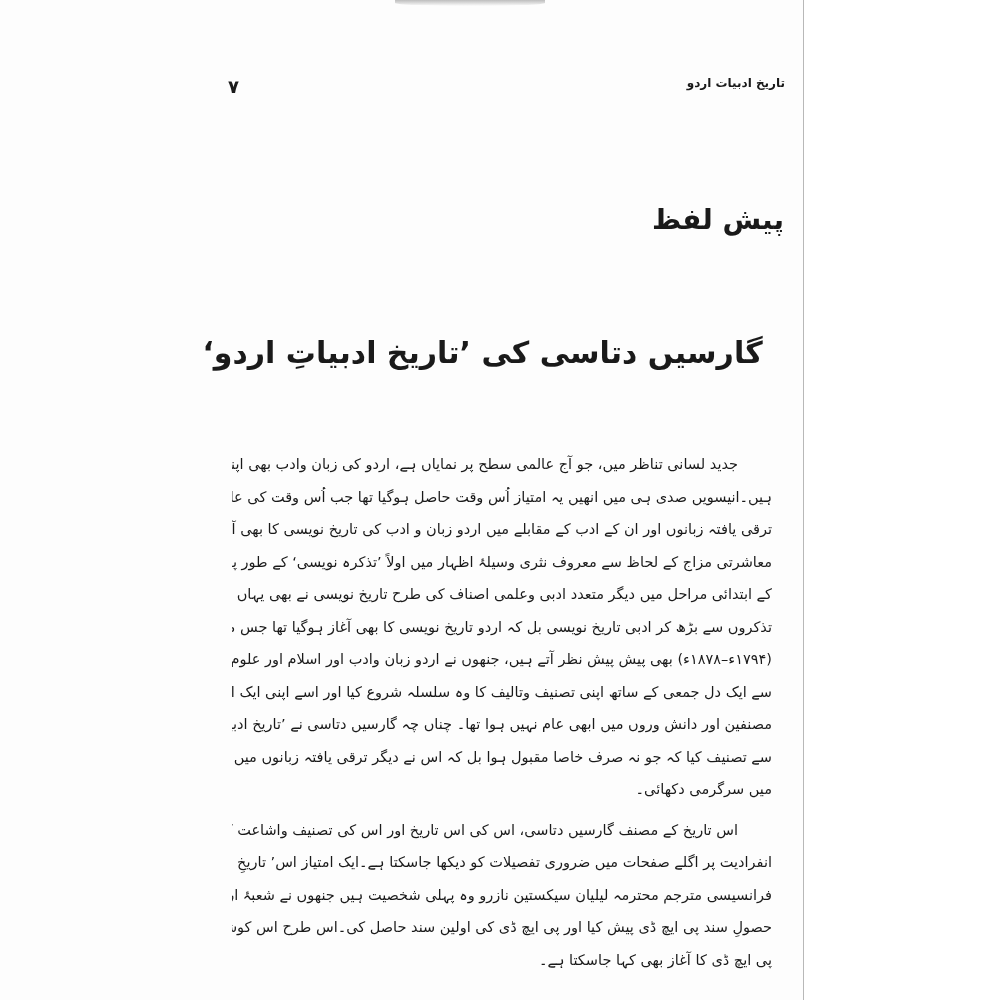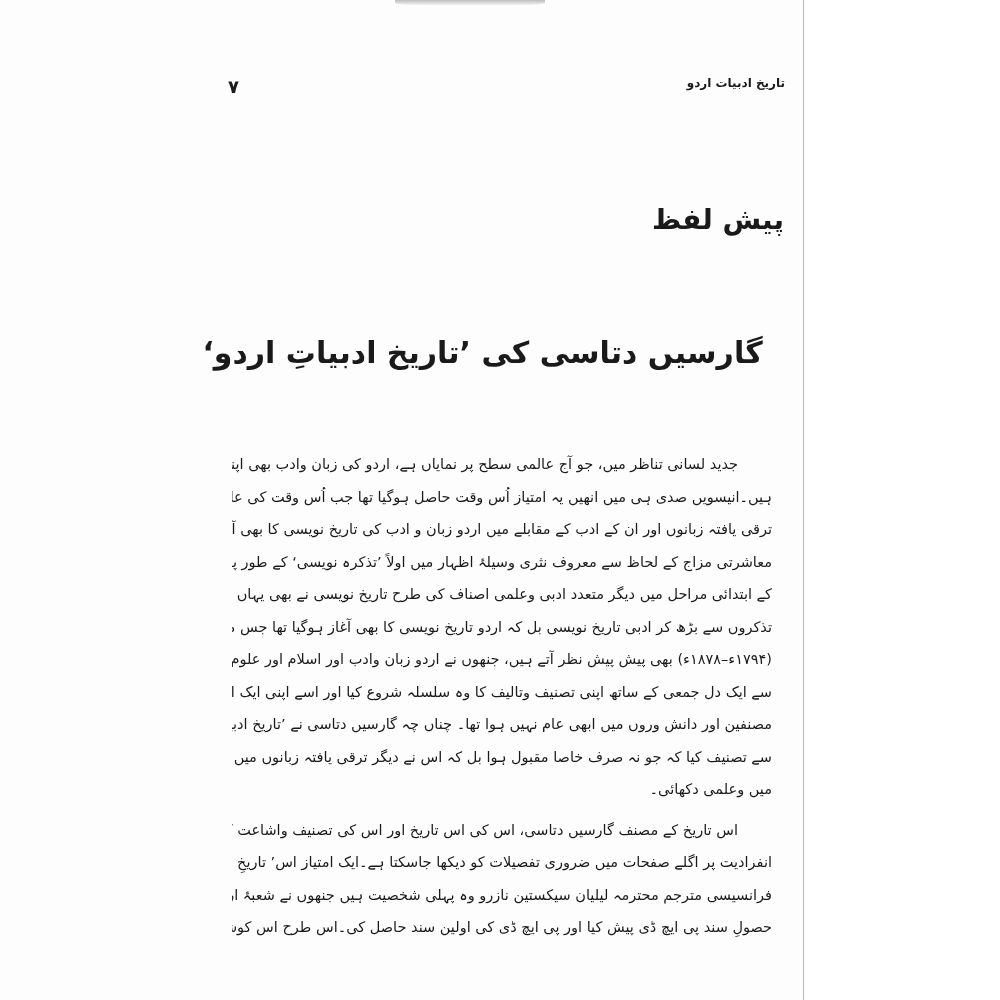--- a/index.html
+++ b/index.html
@@ -138,25 +138,26 @@
       <span class="line indent">جدید لسانی تناظر میں، جو آج عالمی سطح پر نمایاں ہے، اردو کی زبان وادب بھی اپنا ایک نمایاں مقام و امتیاز رکھتے</span>
       <span class="line">ہیں۔انیسویں صدی ہی میں انھیں یہ امتیاز اُس وقت حاصل ہوگیا تھا جب اُس وقت کی عالمی معاشرتی تاریخ میں دیگر متعدد</span>
       <span class="line">ترقی یافتہ زبانوں اور ان کے ادب کے مقابلے میں اردو زبان و ادب کی تاریخ نویسی کا بھی آغاز ہوگیا تھا جو یہاں کے</span>
       <span class="line">معاشرتی مزاج کے لحاظ سے معروف نثری وسیلۂ اظہار میں اولاً ’تذکرہ نویسی‘ کے طور پر نمایاں ہوا لیکن جلد ہی برطانوی استعمار</span>
       <span class="line">کے ابتدائی مراحل میں دیگر متعدد ادبی وعلمی اصناف کی طرح تاریخ نویسی نے بھی یہاں اپنی جگہ بنانی شروع کردی تھی اور</span>
       <span class="line">تذکروں سے بڑھ کر ادبی تاریخ نویسی بل کہ اردو تاریخ نویسی کا بھی آغاز ہوگیا تھا جس میں ممتاز فرانسیسی مستشرق گارسیں دتاسی</span>
       <span class="line">(۱۷۹۴ء–۱۸۷۸ء) بھی پیش پیش نظر آتے ہیں، جنھوں نے اردو زبان وادب اور اسلام اور علوم وتہذیبِ مشرق کے تعلق</span>
       <span class="line">سے ایک دل جمعی کے ساتھ اپنی تصنیف وتالیف کا وہ سلسلہ شروع کیا اور اسے اپنی ایک انتہا تک بھی پہنچایا جو دیگر مغربی</span>
       <span class="line">مصنفین اور دانش وروں میں ابھی عام نہیں ہوا تھا۔ چناں چہ گارسیں دتاسی نے ’تاریخ ادبیاتِ اردو‘ کو اس ذوق وشوق اور توجہ</span>
       <span class="line">سے تصنیف کیا کہ جو نہ صرف خاصا مقبول ہوا بل کہ اس نے دیگر ترقی یافتہ زبانوں میں بھی ایسی اپنی اپنی روایتوں کو عام کرنے</span>
-      <span class="line last">میں وعلمی دکھائی۔</span>
+      <span class="line last">میں سرگرمی دکھائی۔</span>
     </p>
     <p class="para-2">
       <span class="line indent">اس تاریخ کے مصنف گارسیں دتاسی، اس کی اس تاریخ اور اس کی تصنیف واشاعت کے پس منظر اور اس کی نوعیت و</span>
       <span class="line">انفرادیت پر اگلے صفحات میں ضروری تفصیلات کو دیکھا جاسکتا ہے۔ایک امتیاز اس’ تاریخِ ادبیات‘ کا یہ بھی ہے کہ اس کی</span>
       <span class="line">فرانسیسی مترجم محترمہ لیلیان سیکستین نازرو وہ پہلی شخصیت ہیں جنھوں نے شعبۂ اردو، جامعہ کراچی میں اپنے ترجمے کو برائے</span>
       <span class="line">حصولِ سند پی ایچ ڈی پیش کیا اور پی ایچ ڈی کی اولین سند حاصل کی۔اس طرح اس کوشش کو کراچی یونیورسٹی سے اردو میں</span>
+      <span class="line last">پی ایچ ڈی کا آغاز بھی کہا جاسکتا ہے۔</span>
     </p>
   </div>
 
   <div class="right-margin-line"></div>
   <div class="right-blank"></div>
 </div>
 
 </body></html>

